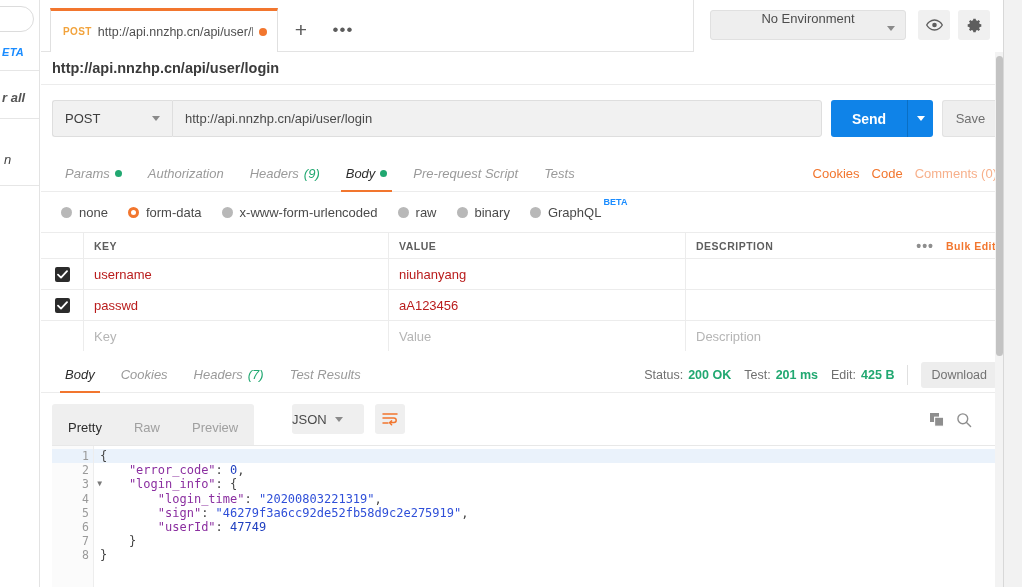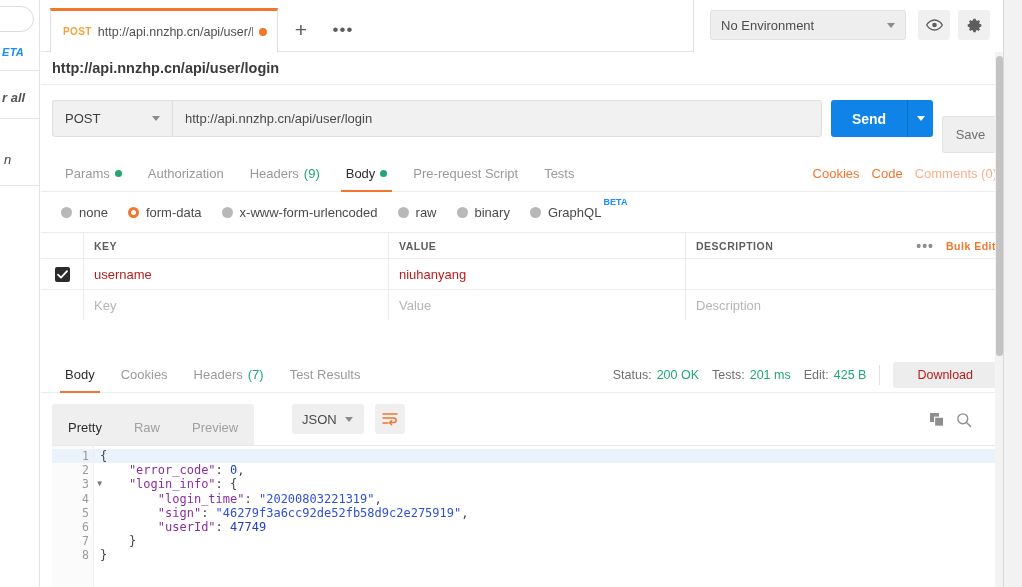--- a/index.html
+++ b/index.html
@@ -64,21 +64,21 @@
   }
   .tab-plus { left: 243px; width: 34px; font-size: 21px; font-weight: 300; }
   .tab-more { left: 285px; width: 34px; font-size: 17px; letter-spacing: 1px; }
   .tabstrip-sep { position:absolute; left: 652px; top: 0; width: 1px; height: 52px; background: #e3e3e3; }
 
   
   .envbar { position: absolute; left: 655px; top: 0; width: 326px; height: 52px; background: #fff; }
   .env-select {
     position: absolute; left: 14px; top: 10px; width: 196px; height: 30px;
     background: #eeeeee; border: 1px solid #e0e0e0; border-radius: 3px;
-    display: flex; align-items: center; padding: 0 10px; font-size: 13px; color: #4d4d4d;
+    display: flex; align-items: center; padding: 0 10px; font-size: 13px; color: #4d4d4d; flex-direction: column;
   }
   .env-select .caret { margin-left: auto; }
   .caret {
     width: 0; height: 0; border-left: 4px solid transparent; border-right: 4px solid transparent;
     border-top: 5px solid #8a8a8a;
   }
   .env-btn {
     position: absolute; top: 10px; width: 32px; height: 30px; background: #f0f0f0;
     border-radius: 3px; display: flex; align-items: center; justify-content: center;
   }
@@ -111,39 +111,39 @@
     display:flex; align-items:center; justify-content:center; font-size: 14px; font-weight: bold;
   }
   .send-caret-btn {
     position: absolute; left: 866px; top: 14px; width: 26px; height: 37px;
     background: #0f83e8; border-radius: 0 3px 3px 0;
     display:flex; align-items:center; justify-content:center;
     border-left: 1px solid #0a6fc4;
   }
   .send-caret-btn .caret { border-top-color: #fff; }
   .save-btn {
-    position: absolute; left: 901px; top: 30px; width: 56px; height: 37px;
+    position: absolute; left: 901px; top: 14px; width: 56px; height: 37px;
     background: #efefef; border: 1px solid #e2e2e2; border-right: none; border-radius: 3px 0 0 3px;
     display:flex; align-items:center; justify-content:center; font-size: 13px; color: #707070;
   }
   .save-caret-btn {
     position: absolute; left: 957px; top: 14px; width: 26px; height: 37px;
     background: #efefef; border: 1px solid #e2e2e2; border-radius: 0 3px 3px 0;
     display:flex; align-items:center; justify-content:center;
   }
 
   
   .reqtabs {
     position: absolute; left: 0; top: 155px; width: 981px; height: 37px;
     border-bottom: 1px solid #ececec;
   }
   .rt-list { position: absolute; left: 11px; top: 0; display: flex; height: 37px; }
   .rt {
     display: flex; align-items: center; gap: 5px; padding: 0 13px; height: 37px;
-    font-size: 13px; color: #9a9a9a; position: relative; white-space: nowrap;
+    font-size: 13px; color: #9a9a9a; position: relative; white-space: nowrap; font-style: italic;
   }
   .rt.active { color: #2d2d2d; }
   .rt.active:after {
     content: ''; position: absolute; left: 8px; right: 8px; bottom: 0; height: 2.5px; background: #f2762e;
   }
   .green-dot { width: 7px; height: 7px; border-radius: 50%; background: #21a871; }
   .cnt { color: #21a871; }
   .rt-right { position: absolute; right: 25px; top: 0; height: 37px; display:flex; align-items:center; gap: 12px; font-size: 13px; }
   .lnk-orange { color: #f2762e; }
   .lnk-orange-dim { color: #f7b08b; }
@@ -182,37 +182,37 @@
   }
   .chk svg { display: block; }
   .hdr-right { margin-left: auto; display: flex; align-items: center; gap: 12px; padding-right: 16px; }
   .dots3 { color: #8e8e8e; font-size: 14px; letter-spacing: 1px; }
 
   
   .resptabs {
     position: absolute; left: 0; top: 356px; width: 981px; height: 37px; border-bottom: 1px solid #ececec;
   }
   .resp-meta { position: absolute; right: 25px; top: 0; height: 37px; display:flex; align-items:center; gap: 13px; font-size: 12.5px; color: #6f6f6f; }
-  .meta-val { color: #21a871; font-weight: normal; }
+  .meta-val { color: #21a871; font-weight: bold; }
   .meta-sep { width: 1px; height: 20px; background: #e0e0e0; }
   .dl-btn {
-    background: #ededed; border-radius: 3px; padding: 6px 24px; font-size: 12.5px; color: #b91c1c;
+    background: #ededed; border-radius: 3px; padding: 6px 10px; font-size: 12.5px; color: #737373;
   }
 
   
   .resp-toolbar { position: absolute; left: 0; top: 393px; width: 981px; height: 52px; }
   .seg {
     position: absolute; left: 11px; top: 11px; height: 48px; background: #efefef; border-radius: 3px;
     display: flex; align-items: center;
   }
   .seg span { padding: 0 16px; font-size: 13px; color: #a0a0a0; line-height: 30px; }
   .seg span.on { color: #2d2d2d; }
   .json-sel {
     position: absolute; left: 251px; top: 11px; width: 72px; height: 30px; background: #efefef; border-radius: 3px;
-    display:flex; align-items:center; padding: 0 10px; gap: 8px; font-size: 13px; color: #4a4a4a;
+    display:flex; align-items:center; padding: 0 0; gap: 8px; font-size: 13px; color: #4a4a4a;
   }
   .wrap-btn {
     position: absolute; left: 334px; top: 11px; width: 30px; height: 30px; background: #efefef; border-radius: 3px;
     display:flex; align-items:center; justify-content:center;
   }
   .copy-icon { position: absolute; left: 888px; top: 19px; }
   .search-icon { position: absolute; left: 915px; top: 19px; }
 
   
   .code {
@@ -400,20 +400,32 @@
             <svg width="11" height="9" viewBox="0 0 11 9">
                 <path d="M1 4.6L4 7.6 10 1.2" fill="none" stroke="#fff" stroke-width="1.8" stroke-linecap="round" stroke-linejoin="round"></path>
               </svg>
           </span>
         </div>
         <div class="kvcell c-key">username</div>
         <div class="kvcell c-val">niuhanyang</div>
         <div class="kvcell c-desc"></div>
       </div>
 
+      <div class="kvrow">
+        <div class="kvcell c-check">
+          <span class="chk">
+            <svg width="11" height="9" viewBox="0 0 11 9">
+                <path d="M1 4.6L4 7.6 10 1.2" fill="none" stroke="#fff" stroke-width="1.8" stroke-linecap="round" stroke-linejoin="round"></path>
+              </svg>
+          </span>
+        </div>
+        <div class="kvcell c-key">passwd</div>
+        <div class="kvcell c-val">aA123456</div>
+        <div class="kvcell c-desc"></div>
+      </div>
 
       <div class="kvrow">
         <div class="kvcell c-check"></div>
         <div class="kvcell c-key ph">Key</div>
         <div class="kvcell c-val ph">Value</div>
         <div class="kvcell c-desc ph">Description</div>
       </div>
     </div>
 
     <div class="resptabs">
@@ -428,21 +440,21 @@
           <span>Headers</span>
           <span class="cnt">(7)</span>
         </div>
         <div class="rt">
           <span>Test Results</span>
         </div>
       </div>
       <div class="resp-meta">
         <span>Status:</span>
         <span class="meta-val" style="margin-left:-8px">200 OK</span>
-        <span>Tests:</span>
+        <span>Test:</span>
         <span class="meta-val" style="margin-left:-8px">201 ms</span>
         <span>Edit:</span>
         <span class="meta-val" style="margin-left:-8px">425 B</span>
         <span class="meta-sep"></span>
         <span class="dl-btn">Download</span>
       </div>
     </div>
 
     <div class="resp-toolbar">
       <div class="seg">

